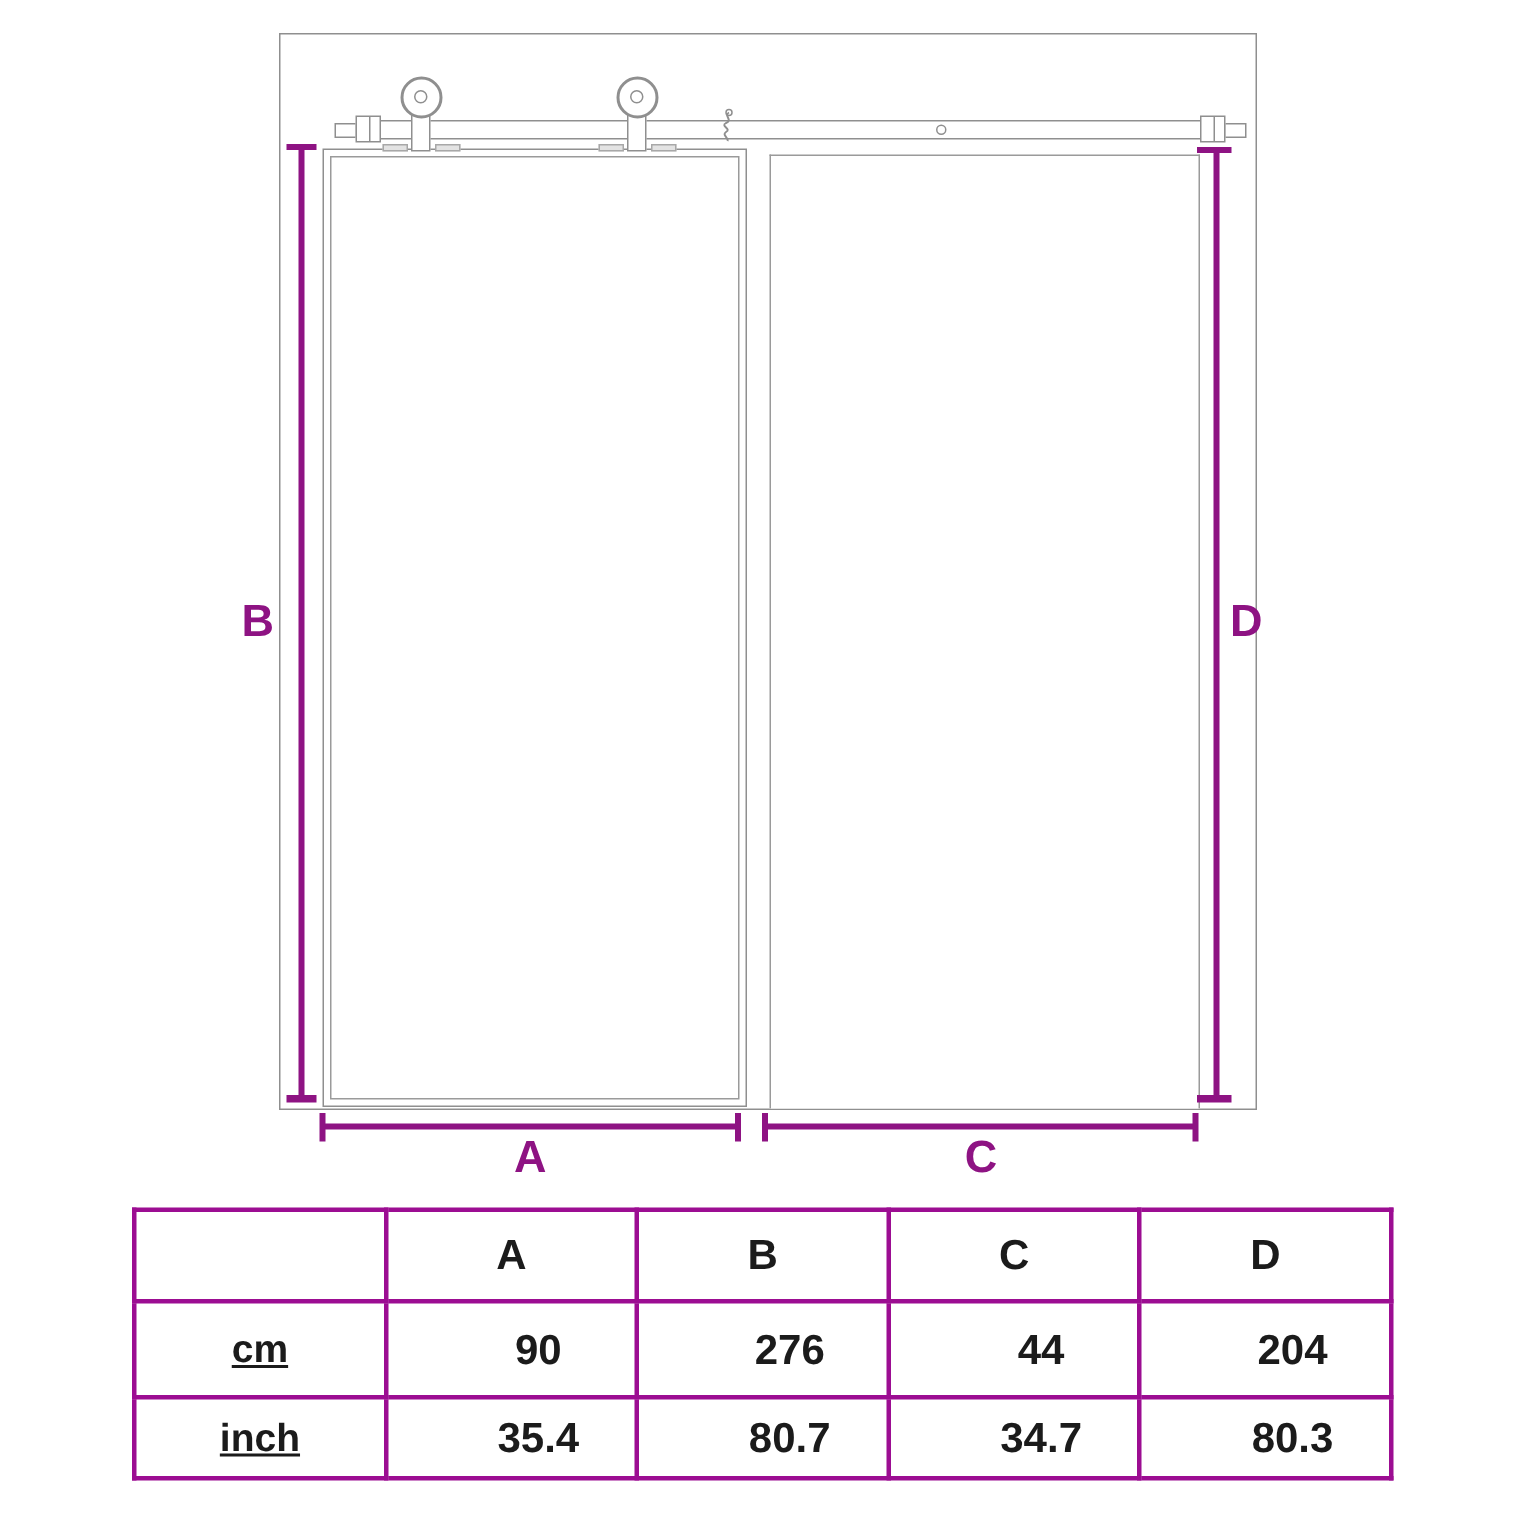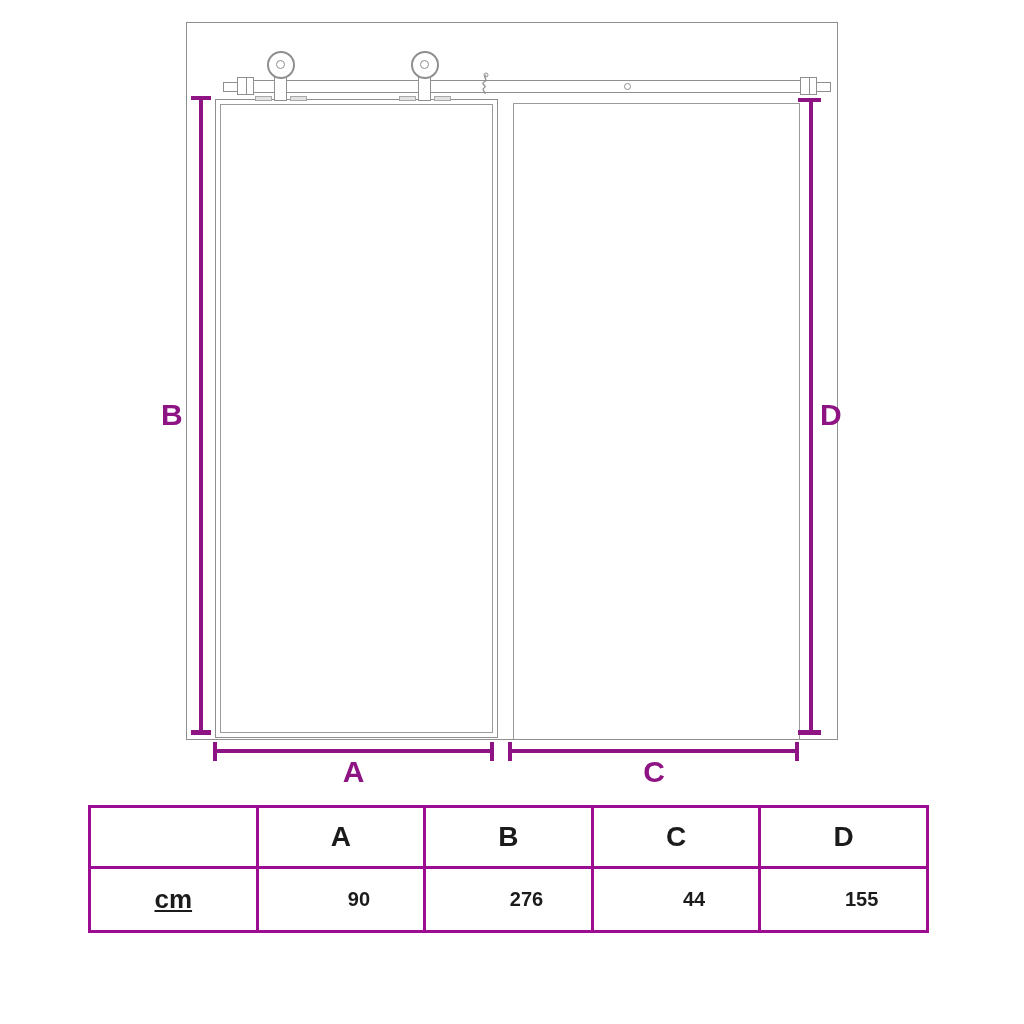--- a/index.html
+++ b/index.html
@@ -88,21 +88,21 @@
     border-collapse: collapse; table-layout: fixed; z-index: 7;
   }
   .size-table td {
     border: 3px solid var(--tbl); text-align: center; vertical-align: middle;
     color: #1b1b1b; background: #ffffff; padding: 0;
   }
   .size-table tr.hdr td { height: 58px; font-size: 28px; font-weight: bold; }
   .size-table tr.r1 td  { height: 61px; }
   .size-table tr.r2 td  { height: 51px; }
   .size-table .rowlab { font-size: 26px; font-weight: bold; text-decoration: underline; }
-  .size-table .val    { font-size: 20px; font-weight: bold; padding-left: 36px; }
+  .size-table .val    { font-size: 28px; font-weight: bold; padding-left: 36px; }
 </style>
 </head>
 <body>
 
 <div class="stage" style="--dim:#8E1383; --tbl:#9C0D92;">
 
   <div class="wall-outline"></div>
   <div class="door-opening"></div>
   <div class="door-panel">
     <div class="door-panel-inner"></div>
@@ -162,18 +162,25 @@
       <td>A</td>
       <td>B</td>
       <td>C</td>
       <td>D</td>
     </tr>
     <tr class="r1">
       <td class="rowlab">cm</td>
       <td class="val">90</td>
       <td class="val">276</td>
       <td class="val">44</td>
-      <td class="val">155</td>
+      <td class="val">204</td>
+    </tr>
+    <tr class="r2">
+      <td class="rowlab">inch</td>
+      <td class="val">35.4</td>
+      <td class="val">80.7</td>
+      <td class="val">34.7</td>
+      <td class="val">80.3</td>
     </tr>
   </tbody>
     </table>
 
 </div>
 
 </body></html>

